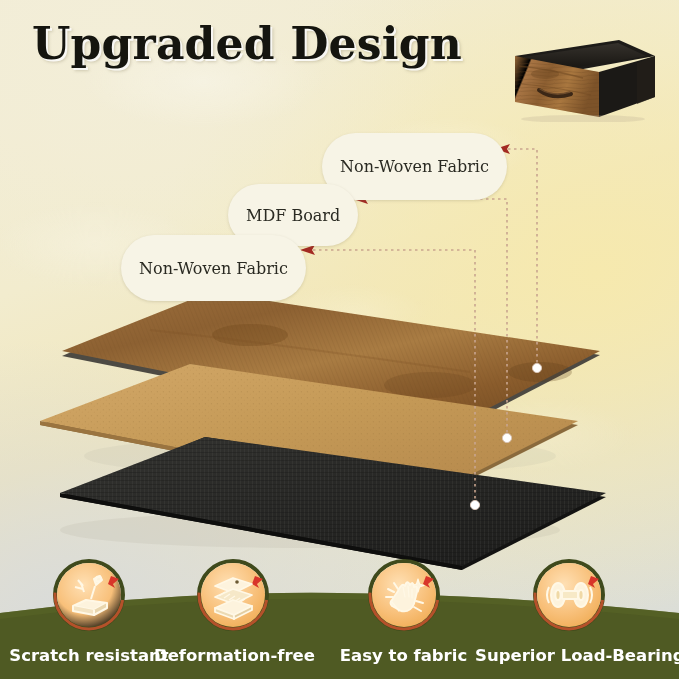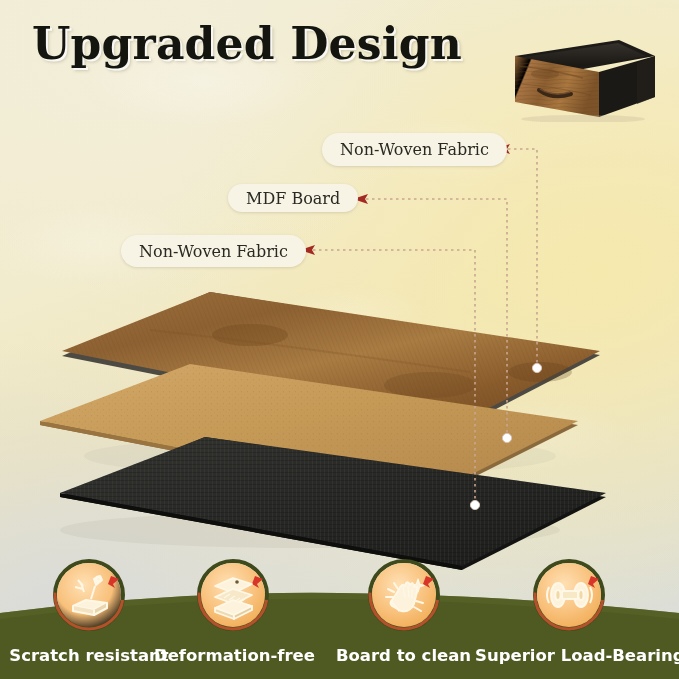--- a/index.html
+++ b/index.html
@@ -77,21 +77,21 @@
     display: flex;
     align-items: center;
     justify-content: center;
     background: #f7f4e6;
     border-radius: 999px;
     box-shadow: 0 1px 3px rgba(120,110,80,.22);
     font-family: "DejaVu Serif", serif;
     font-size: 16px;
     color: #2a2a22;
     white-space: nowrap;
-    padding: 0 18px;
+    padding: 17px 18px;
   }
   #pill-top    { left: 322px; top: 133px; height: 33px; }
   #pill-mid    { left: 228px; top: 184px; height: 28px; }
   #pill-bottom { left: 121px; top: 235px; height: 32px; }
 
   
   .stage {
     position: absolute;
     inset: 0;
   }
@@ -352,16 +352,16 @@
       <ellipse cx="48" cy="36" rx="7" ry="12"></ellipse>
       <ellipse cx="48" cy="36" rx="2.6" ry="5" fill="#f0d9a6"></ellipse>
       <rect x="29" y="32" width="16" height="8" rx="1.5" fill="#f7e9c6"></rect>
       <path d="M16 28 Q12 36 16 44" fill="none" stroke-width="2"></path>
       <path d="M57 28 Q61 36 57 44" fill="none" stroke-width="2"></path>
     </g>
   </svg>
 
   <div class="badge-label" style="left:0px;   width:178px;">Scratch resistant</div>
   <div class="badge-label" style="left:146px; width:177px;">Deformation-free</div>
-  <div class="badge-label" style="left:322px; width:163px;">Board to clean</div>
+  <div class="badge-label" style="left:322px; width:163px;">Easy to fabric</div>
   <div class="badge-label" style="left:475px; width:204px;">Superior Load-Bearing</div>
 
 </div>
 
 </body></html>

